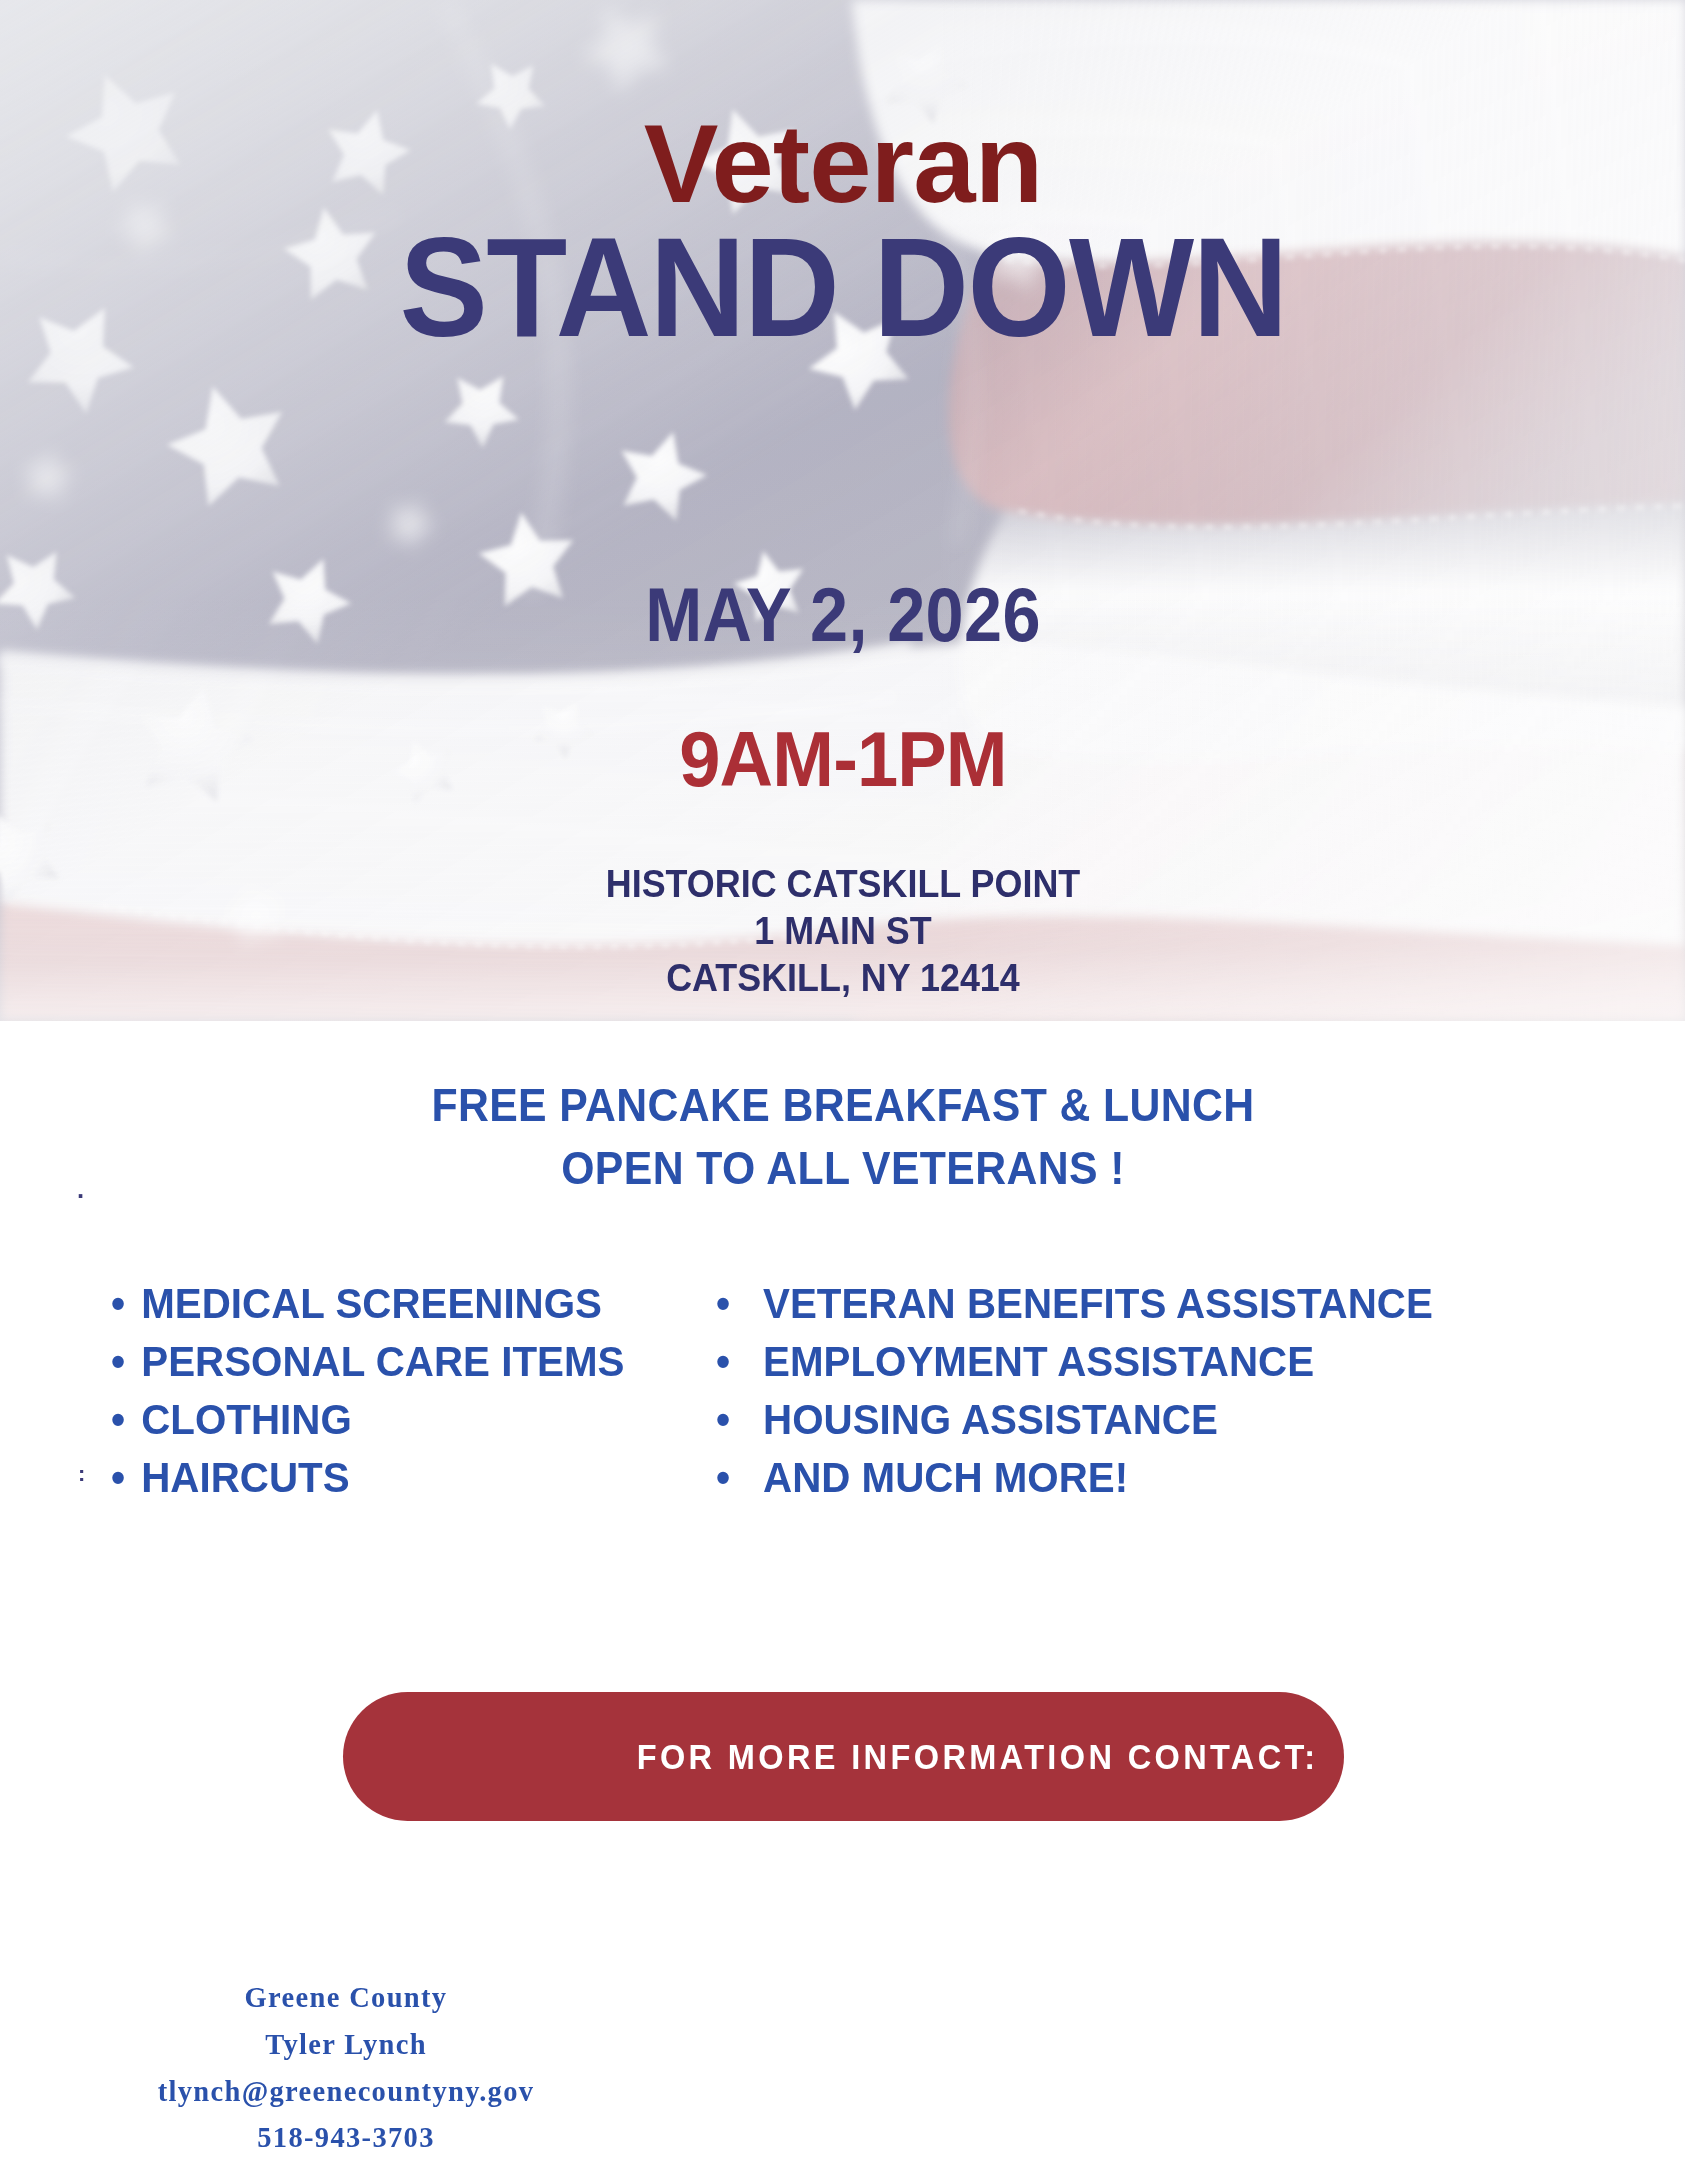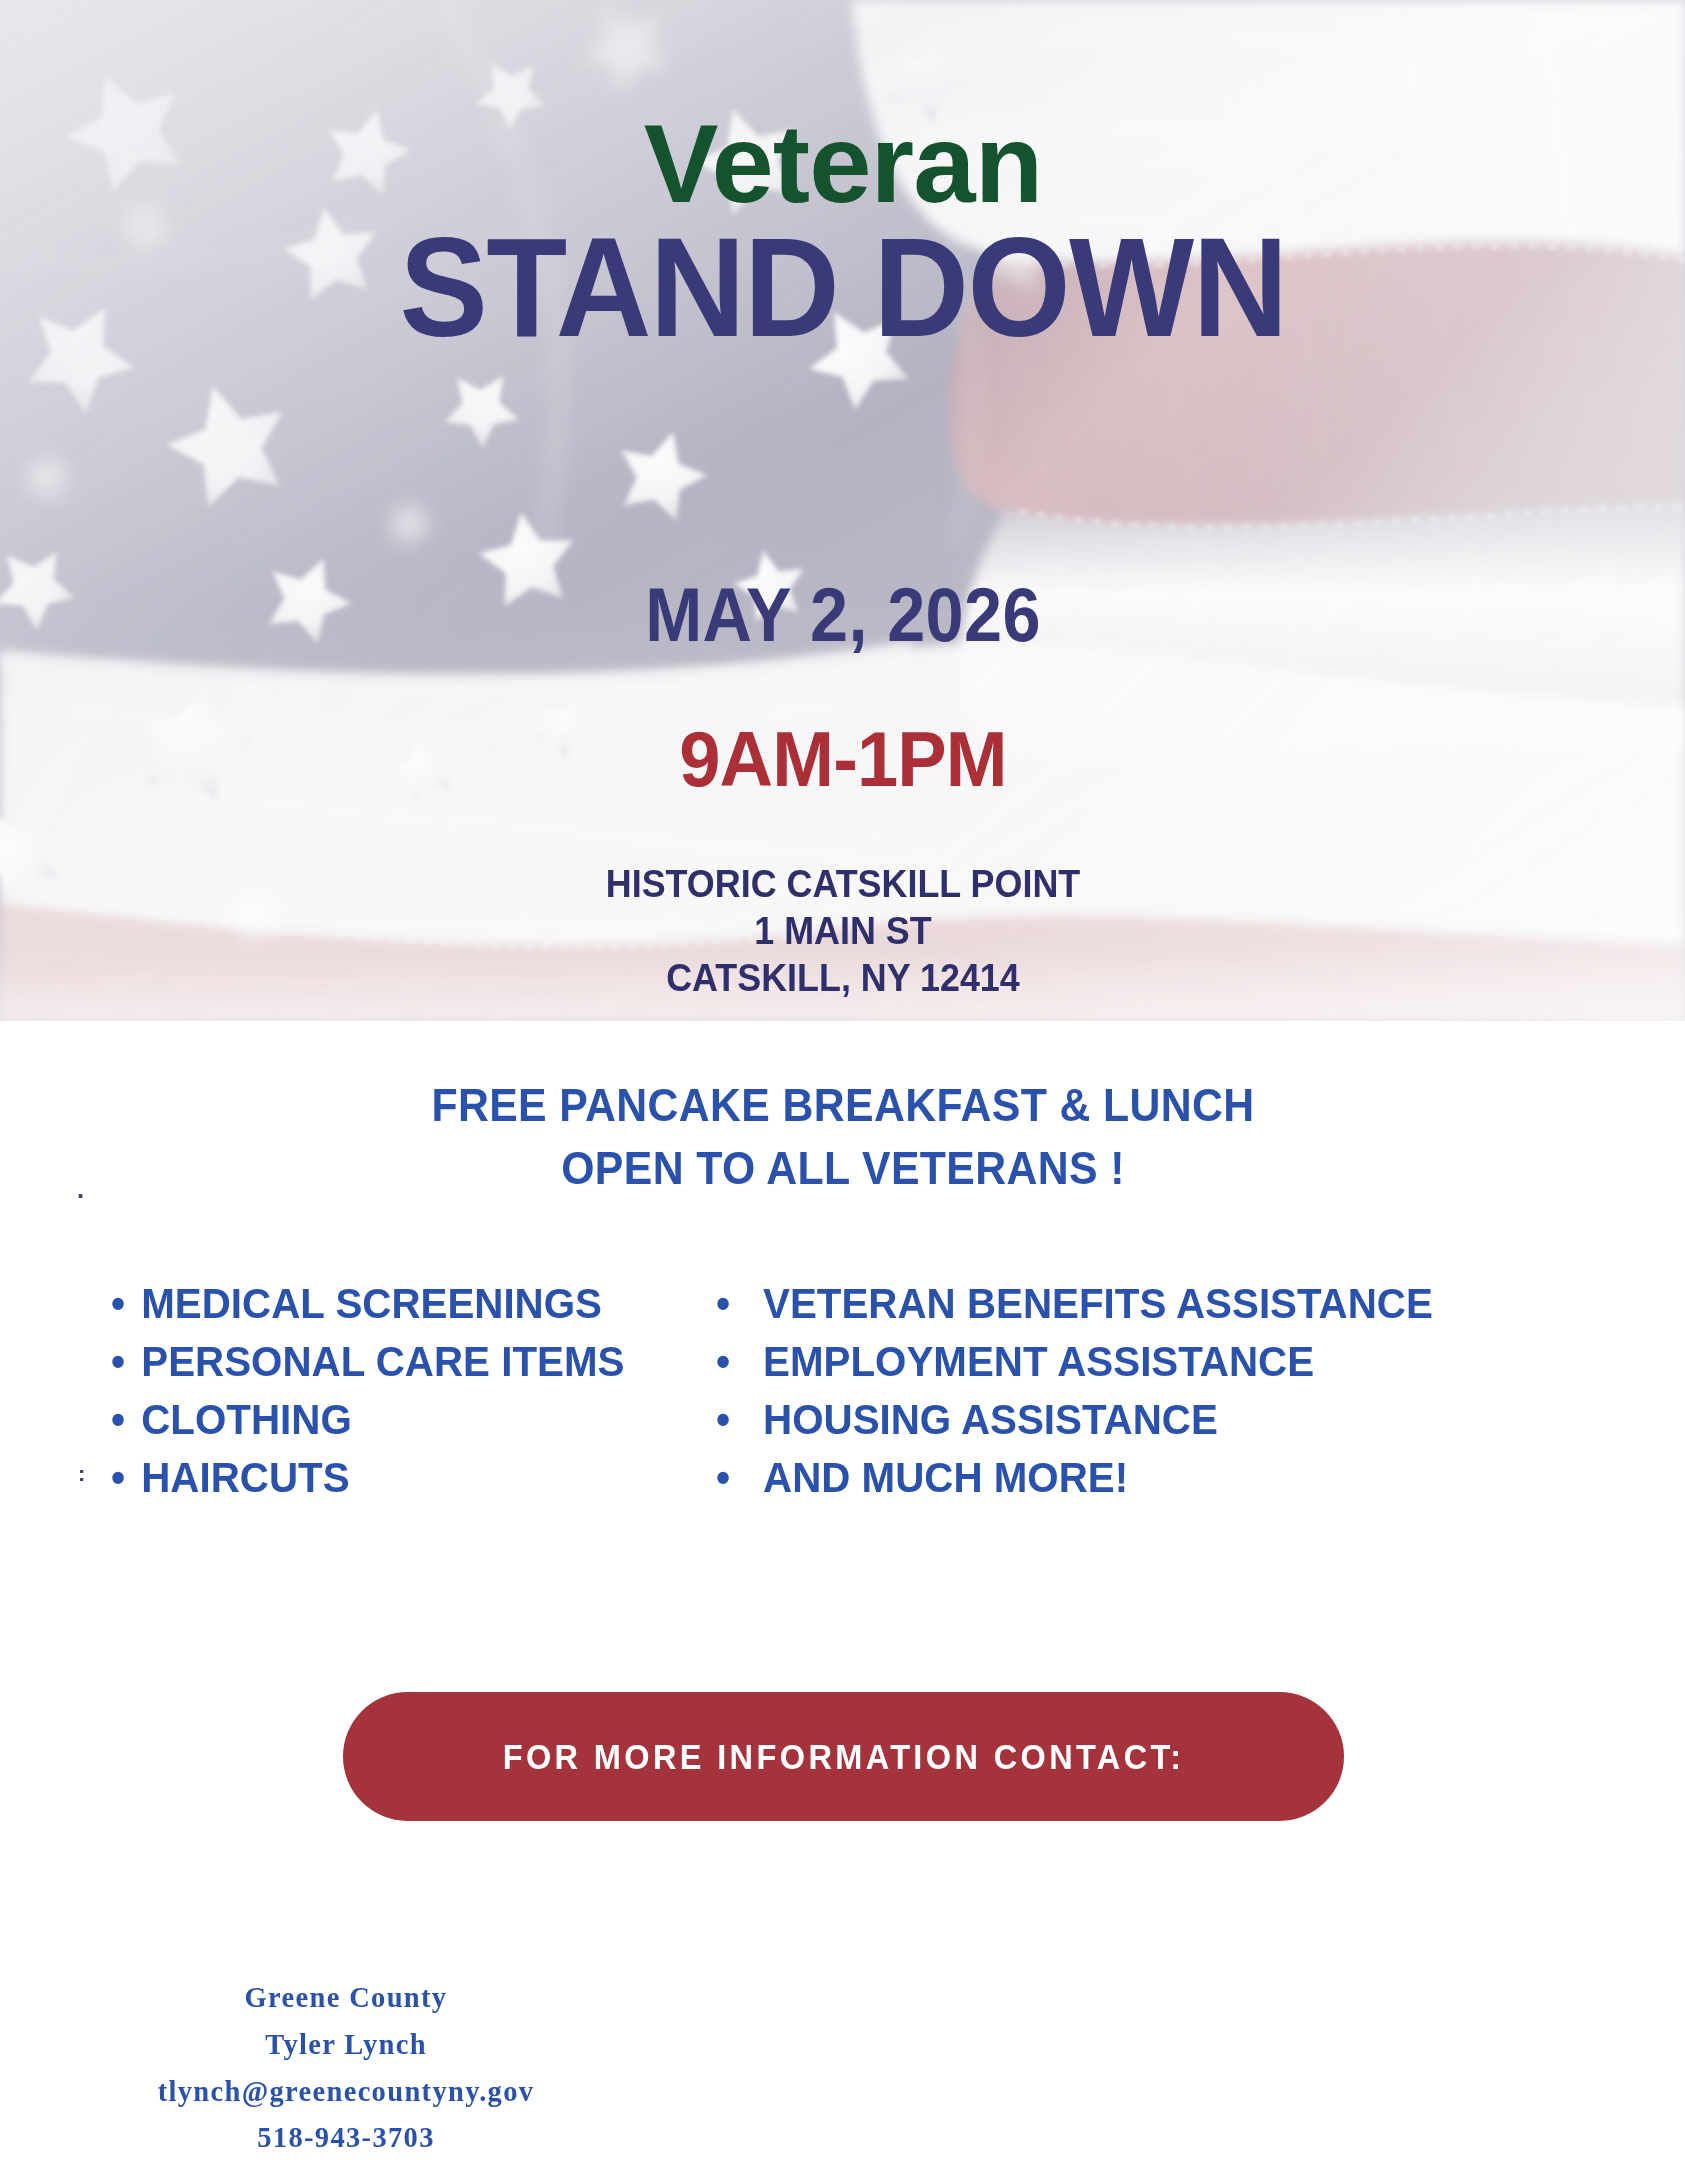--- a/index.html
+++ b/index.html
@@ -22,21 +22,21 @@
 
   #kicker {
     top:24px;
     font-size:43px; font-weight:bold; letter-spacing:5.5px;
     color:#2e2f6b;
     font-stretch:condensed;
   }
   #title-veteran {
     top:101px;
     font-size:112px; font-weight:bold;
-    color:#14532d;
+    color:#7f1d1d;
     letter-spacing:-0.9px;
     line-height:1.12;
   }
   #title-standdown {
     top:217px;
     font-size:141px; font-weight:bold;
     color:#3b3a78;
     letter-spacing:-1.7px;
     line-height:1.0;
     transform:scaleX(0.94);
@@ -103,21 +103,21 @@
   }
   .bullet { display:inline-block; width:31.5px; flex:0 0 31.5px; }
   #svc-col-right .bullet { width:49px; flex:0 0 49px; }
 
   
   #contact-pill {
     position:absolute; top:634px; left:343px;
     width:1001px; height:129px;
     background:#a5333b;
     border-radius:65px;
-    display:flex; align-items:center; justify-content:center;
+    display:flex; align-items:center; justify-content:flex-end;
   }
   #contact-pill-label {
     color:#ffffff; font-size:35px; font-weight:bold;
     letter-spacing:3.6px;
     transform:scaleX(0.93);
   }
 
   
   #contacts {
     position:absolute; top:916px; left:0; width:1686px;

